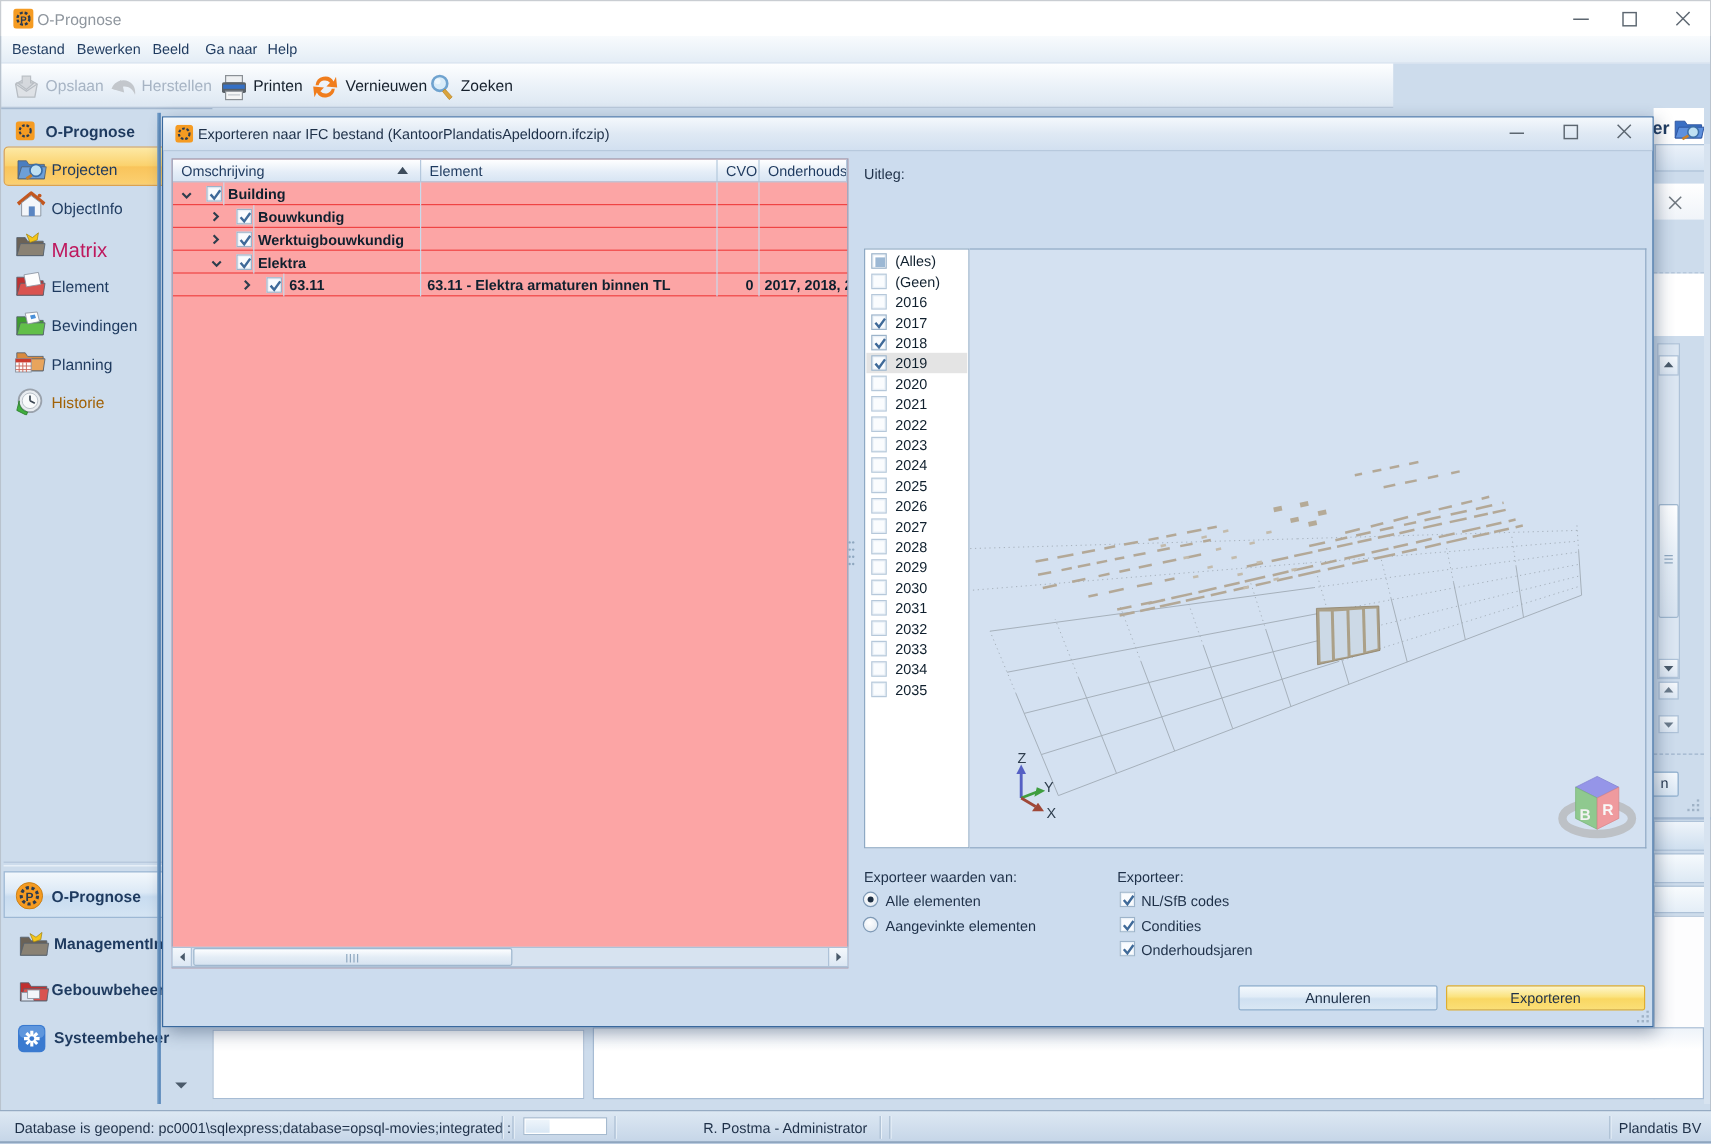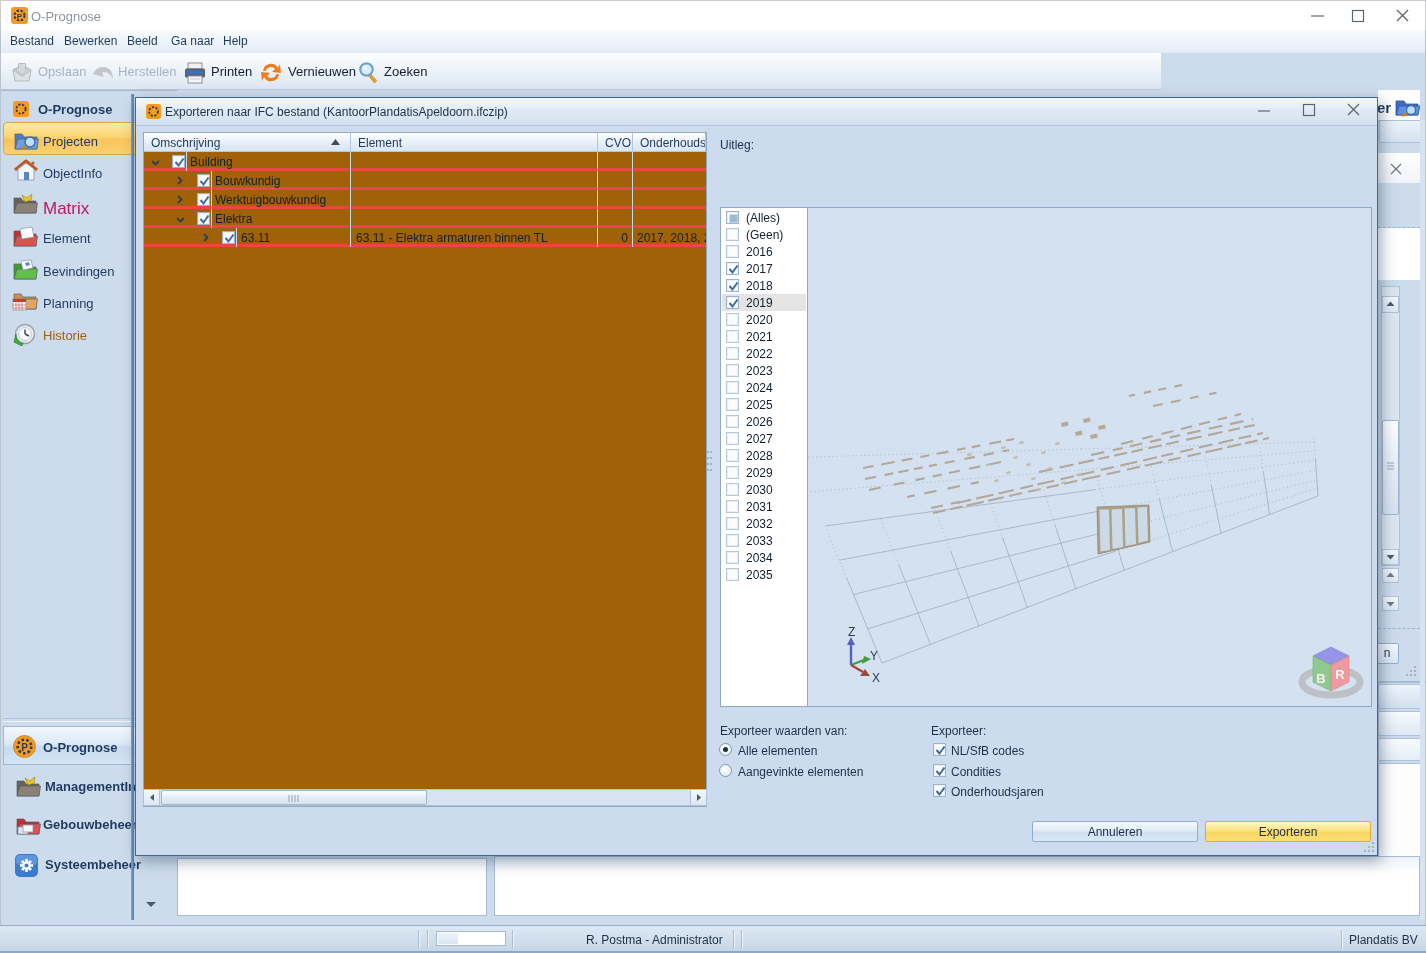--- a/index.html
+++ b/index.html
@@ -26,25 +26,25 @@
 #statusbar { left:0; top:925px; width:1426px; height:28px; background:linear-gradient(#dde8f3,#c6d6e8); border-top:1px solid #96abc3; border-bottom:2px solid #8fa6bf; }
 #statusbar .s { position:absolute; top:7px; font-size:12px; color:#1e3048; }
 .vsep { position:absolute; top:4px; width:1px; height:19px; background:#aabdd2; box-shadow:1px 0 0 #e8f0f8; }
 
 
 #dialog { left:135px; top:97px; width:1243px; height:759px; background:#ccdcee; border:1px solid #39699e; box-shadow:3px 5px 14px rgba(40,60,90,.45); }
 #dtitle { position:absolute; left:0; top:0; width:100%; height:28px; background:linear-gradient(#f4f8fc,#dfe9f4 50%,#d2e0f0); border-bottom:1px solid #b7c9dd; }
 #dtitle .t { position:absolute; left:29px; top:7px; font-size:12px; color:#1e3048; }
 
 
-#tree { position:absolute; left:7px; top:34px; width:564px; height:675px; background:#a16207; border:1px solid #8ea9c4; overflow:hidden; }
+#tree { position:absolute; left:7px; top:34px; width:564px; height:675px; background:#fca5a5; border:1px solid #8ea9c4; overflow:hidden; }
 #thead { position:absolute; left:0; top:0; width:562px; height:19px; background:linear-gradient(#ffffff,#e4edf7 60%,#d8e5f3); border-bottom:1px solid #b4c8dd; }
 .hcell { position:absolute; top:0; height:19px; border-right:1px solid #b4c8dd; overflow:hidden; }
 .hcell span { position:absolute; top:3px; left:7px; font-size:12px; color:#1e3a5f; white-space:nowrap; }
-.trow { position:absolute; left:0; width:626px; height:19px; border-bottom:3px solid #ef4444; }
+.trow { position:absolute; left:0; width:626px; height:19px; border-bottom:1px solid #ef4444;font-weight:bold; }
 .tcol { position:absolute; top:0; height:19px; border-right:1px solid #c8daec; }
 .tlbl { position:absolute; top:3px; font-size:12px; color:#10202e; white-space:nowrap; }
 .chk { position:absolute; width:13px; height:13px; background:#fafcfe; border:1px solid #9cb3ca; box-shadow:inset 0 0 0 1px #e9f0f7; }
 .chk svg { position:absolute; left:0px; top:0px; }
 
 
 .dlabel { position:absolute; font-size:12px; color:#1e3048; white-space:nowrap; }
 #combo { position:absolute; left:584px; top:84px; width:652px; height:18px; background:#fff; border:1px solid #8ea9c4; }
 #combo .txt { position:absolute; left:3px; top:1px; font-size:12px; color:#10202e; }
 #combo .focus { position:absolute; left:1px; top:1px; width:632px; height:14px; border:1px dotted #222; }
@@ -285,20 +285,21 @@
 <div class="uw" style="left:1378px;top:681px;width:48px;height:2px;background:#a7bcd4"></div>
 <div class="uw" style="left:1378px;top:684px;width:44px;height:25px;background:linear-gradient(#eef4fa,#cfdfef);border:1px solid #aec2d8;border-right:none"></div>
 <div class="uw" style="left:1378px;top:711px;width:44px;height:25px;background:linear-gradient(#f6fafd,#dde9f4);border:1px solid #aec2d8;border-right:none"></div>
 <div class="uw" style="left:1378px;top:738px;width:44px;height:23px;background:linear-gradient(#f8fbfd,#e4eef7);border:1px solid #aec2d8;border-right:none"></div>
 <div class="uw" style="left:1378px;top:763px;width:44px;height:153px;background:#fdfdfe;border:1px solid #aec2d8;border-right:none"></div>
 <div class="uw" style="left:1420px;top:120px;width:5px;height:800px;background:#d7e3f0"></div>
 <div class="uw" style="left:177px;top:858px;width:310px;height:58px;background:#fff;border:1px solid #a7bcd4"></div>
 <div class="uw" style="left:494px;top:856px;width:926px;height:60px;background:linear-gradient(#eef3f9,#ffffff 30%);border:1px solid #a7bcd4"></div>
 
 <div class="abs" id="statusbar">
+  <div class="s" style="left:12px">Database is geopend: pc0001\sqlexpress;database=opsql-movies;integrated&nbsp;:</div>
   <div class="vsep" style="left:418px"></div>
   <div class="vsep" style="left:427px"></div>
   <div class="abs" style="left:436px;top:5px;width:70px;height:15px;background:#fff;border:1px solid #a5bacf;">
       <div style="position:absolute;left:1px;top:1px;width:20px;height:11px;background:linear-gradient(#eef5fb,#d9e7f4);"></div>
     </div>
   <div class="vsep" style="left:512px"></div>
   <div class="s" style="left:586px">R. Postma - Administrator</div>
   <div class="vsep" style="left:733px"></div>
   <div class="vsep" style="left:741px"></div>
   <div class="s" style="left:1349px">Plandatis BV</div>

